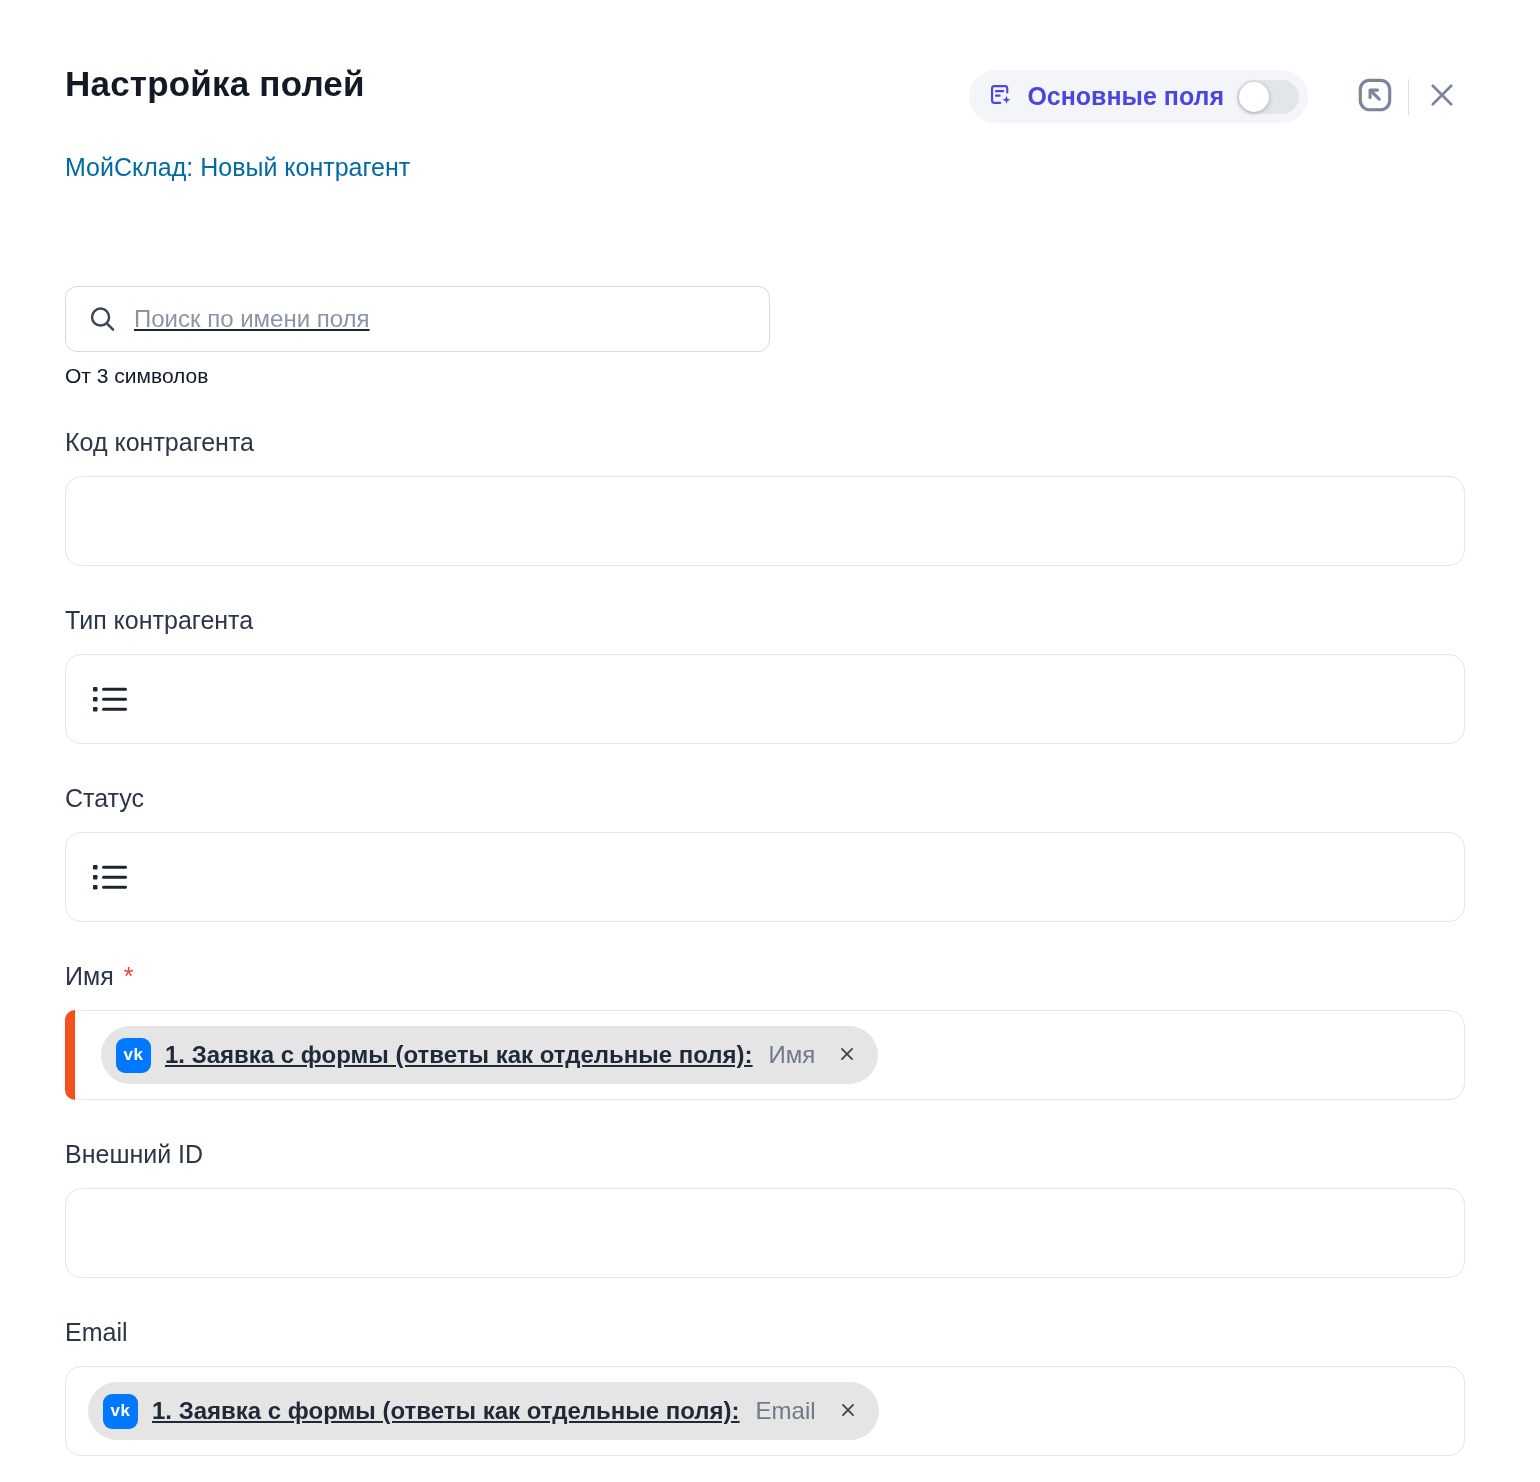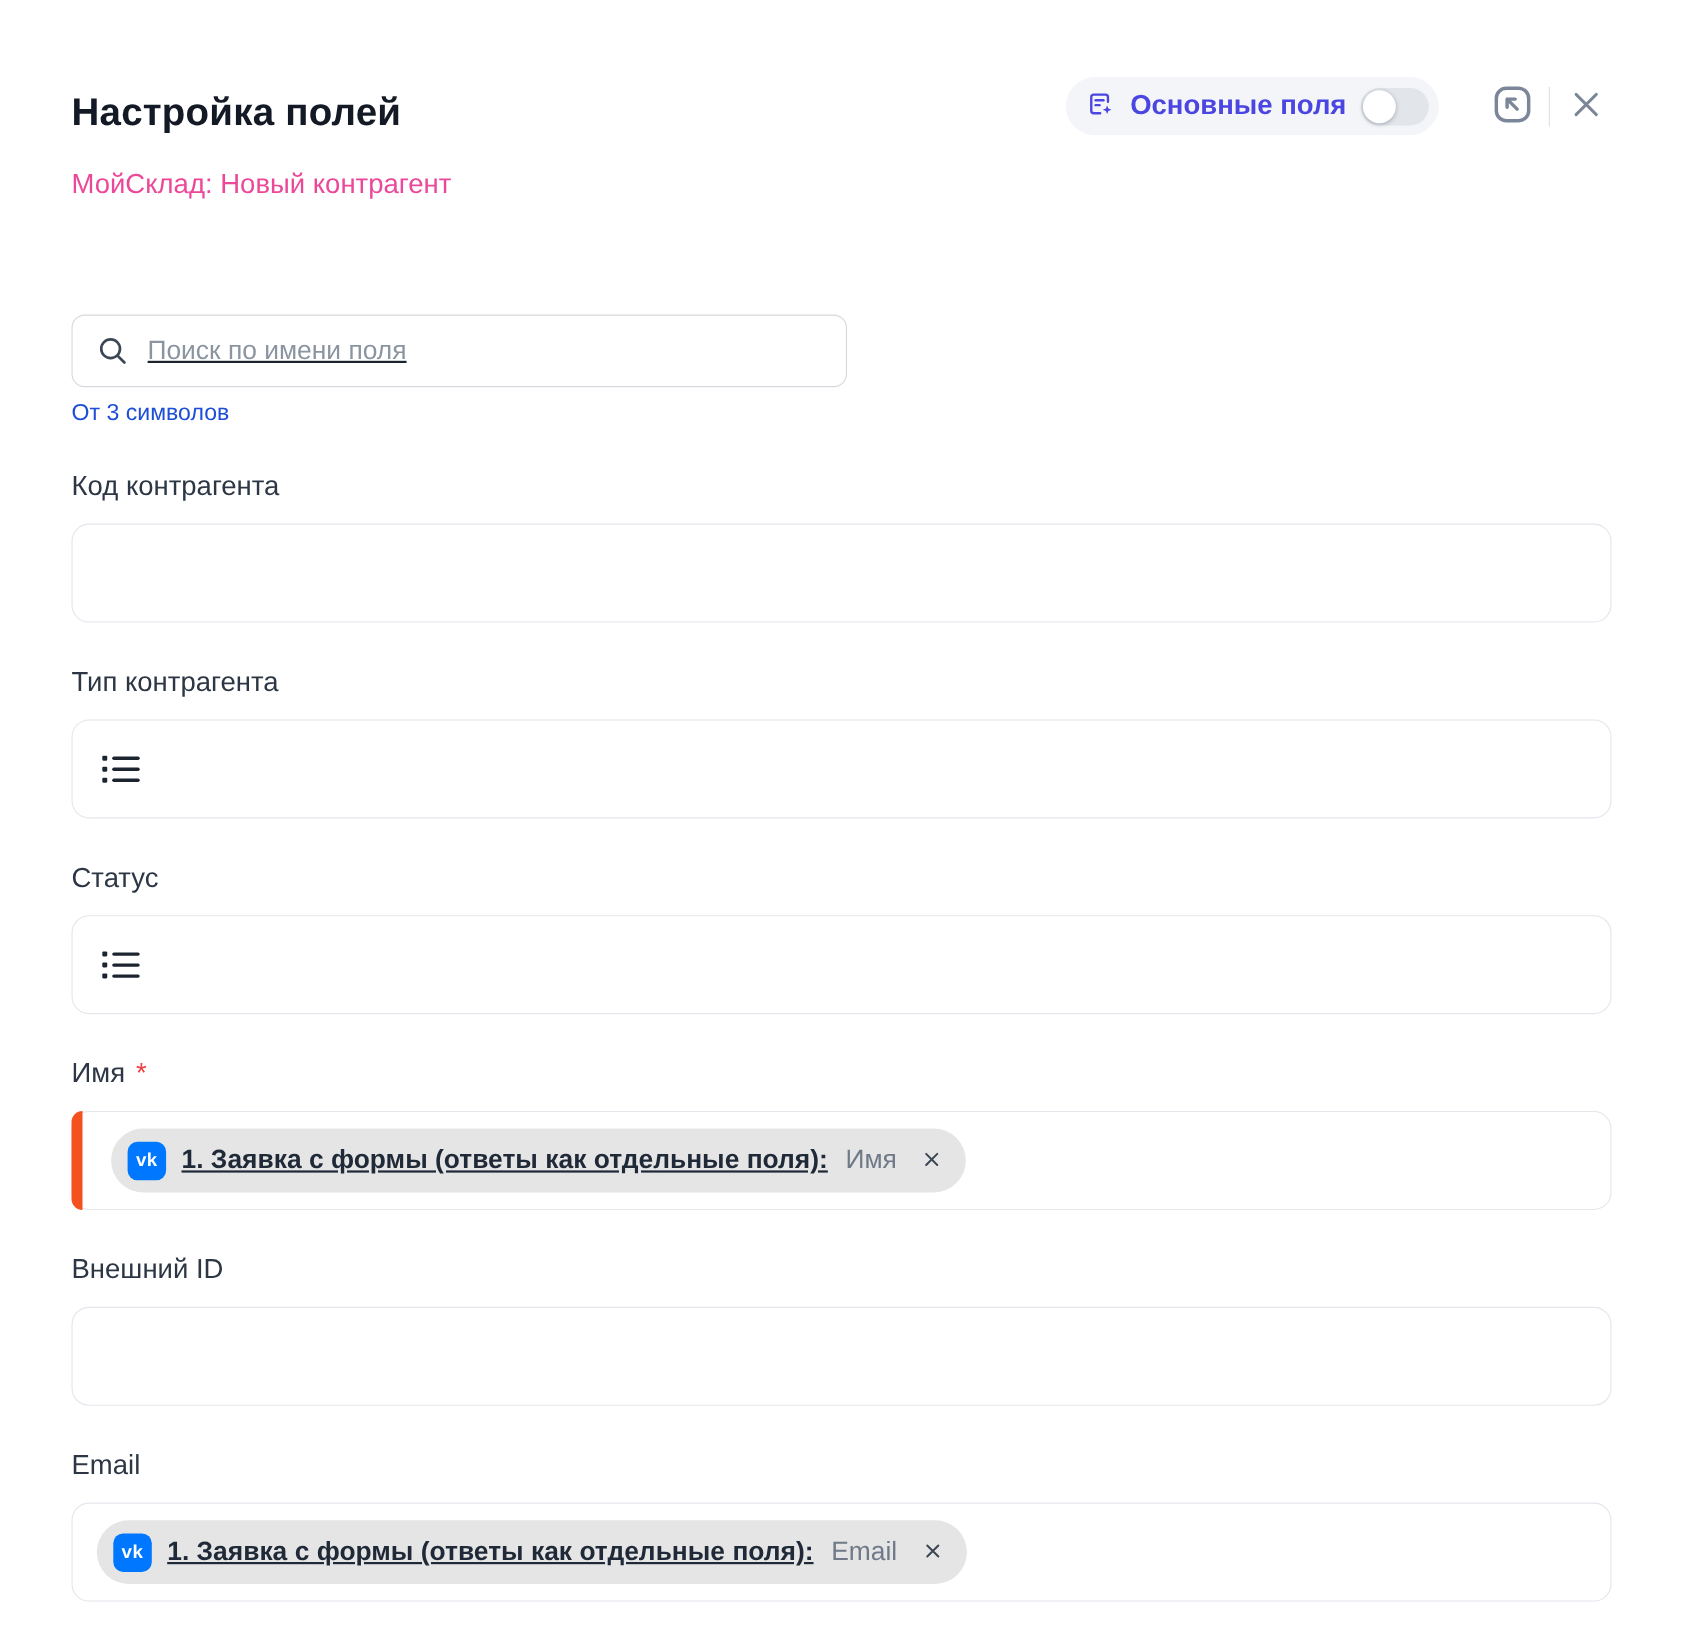--- a/index.html
+++ b/index.html
@@ -5,50 +5,50 @@
   * { box-sizing: border-box; }
   html,body { margin:0; padding:0; }
   body {
     width:1540px; height:1482px; background:#ffffff;
     font-family:"Liberation Sans", sans-serif; color:#1c2430;
     overflow:hidden;
   }
   .container { padding:64px 75px 0 65px; }
 
   
-  .header-row { display:flex; justify-content:space-between; align-items:flex-end; }
+  .header-row { display:flex; justify-content:space-between; align-items:flex-start; }
   .page-title { font-size:35px; font-weight:bold; color:#131a25; line-height:1.15; letter-spacing:.2px; }
   .header-controls { display:flex; align-items:center; gap:44px; margin-top:6px; }
   .pill {
     display:flex; align-items:center; gap:13px;
     background:#f3f5f8; border-radius:27px; height:53px; padding:0 9px 0 18px;
     cursor:pointer;
   }
   .pill-label { font-size:25px; font-weight:bold; color:#4b45e1; white-space:nowrap; }
   .toggle { width:62px; height:34px; border-radius:17px; background:#e2e5e9; position:relative; flex:0 0 auto; }
   .toggle .knob {
     position:absolute; left:2px; top:2px; width:30px; height:30px; border-radius:50%;
     background:#ffffff; box-shadow:0 1px 4px rgba(40,50,70,.35);
   }
   .icon-btn { width:46px; height:46px; display:flex; align-items:center; justify-content:center; cursor:pointer; background:none; border:none; padding:0; }
   .hdr-group { display:flex; align-items:center; gap:10px; }
   .v-divider { width:1px; height:36px; background:#dde1e6; }
-  .page-subtitle { margin-top:30px; font-size:25px; color:#ec4899; }
+  .page-subtitle { margin-top:30px; font-size:25px; color:#0369a1; }
 
   
   .search-wrap { margin-top:104px; position:relative; width:705px; }
   .search-input {
     width:100%; height:66px; border:1px solid #d6dade; border-radius:12px;
     padding:0 20px 0 68px; font-size:24px; color:#1c2430; background:#fff; outline:none;
     font-family:"Liberation Sans", sans-serif;
     text-decoration:underline;
   }
   .search-input::placeholder { color:#8b95a1; }
   .search-icon { position:absolute; left:22px; top:50%; transform:translateY(-50%); display:flex; }
-  .search-helper { margin-top:12px; font-size:21px; color:#1d4ed8; }
+  .search-helper { margin-top:12px; font-size:21px; color:#0f172a; }
 
   
   .field { margin-top:40px; }
   .field-label { font-size:25px; color:#2c3644; margin-bottom:20px; display:flex; gap:10px; line-height:1.12; }
   .asterisk { color:#f03e3e; }
   .input-box {
     position:relative; width:100%; height:90px;
     border:1px solid #e3e6eb; border-radius:16px; background:#fff;
     display:flex; align-items:center; padding:0 20px 0 22px;
   }

